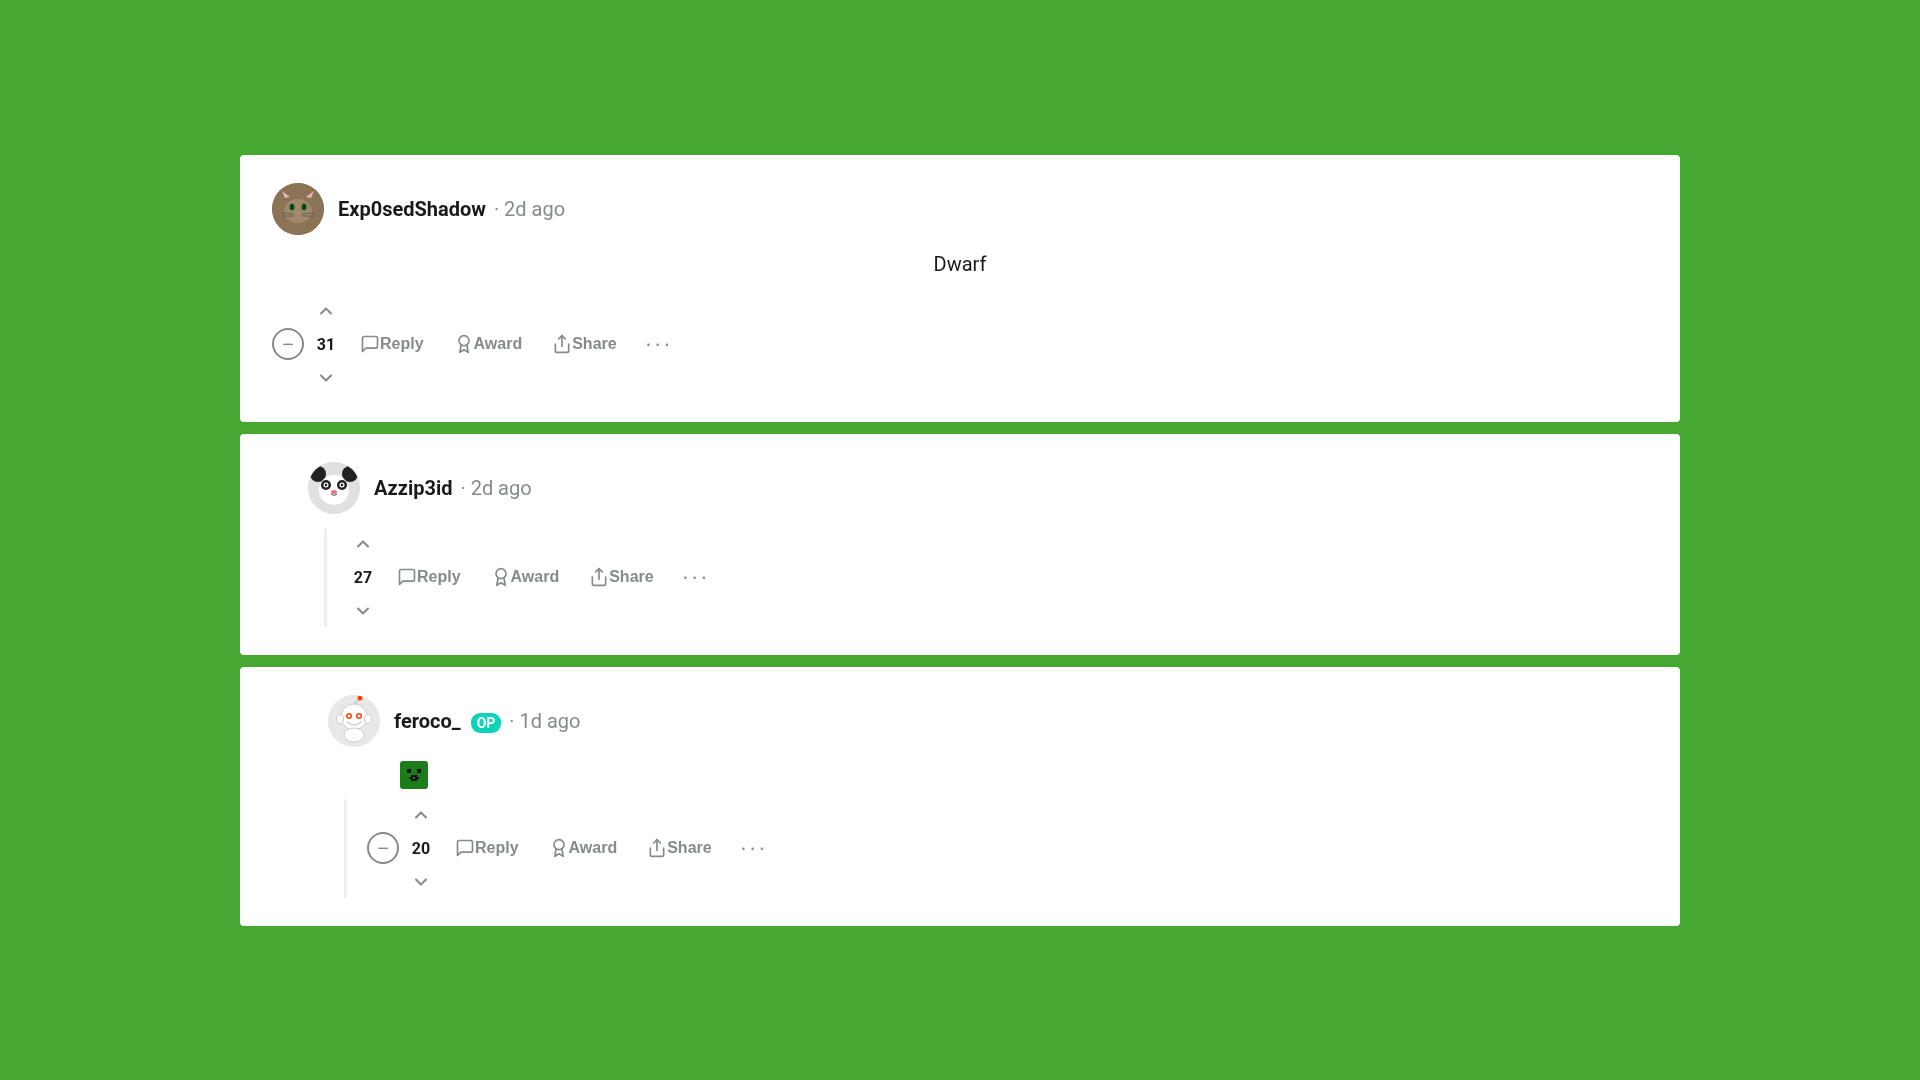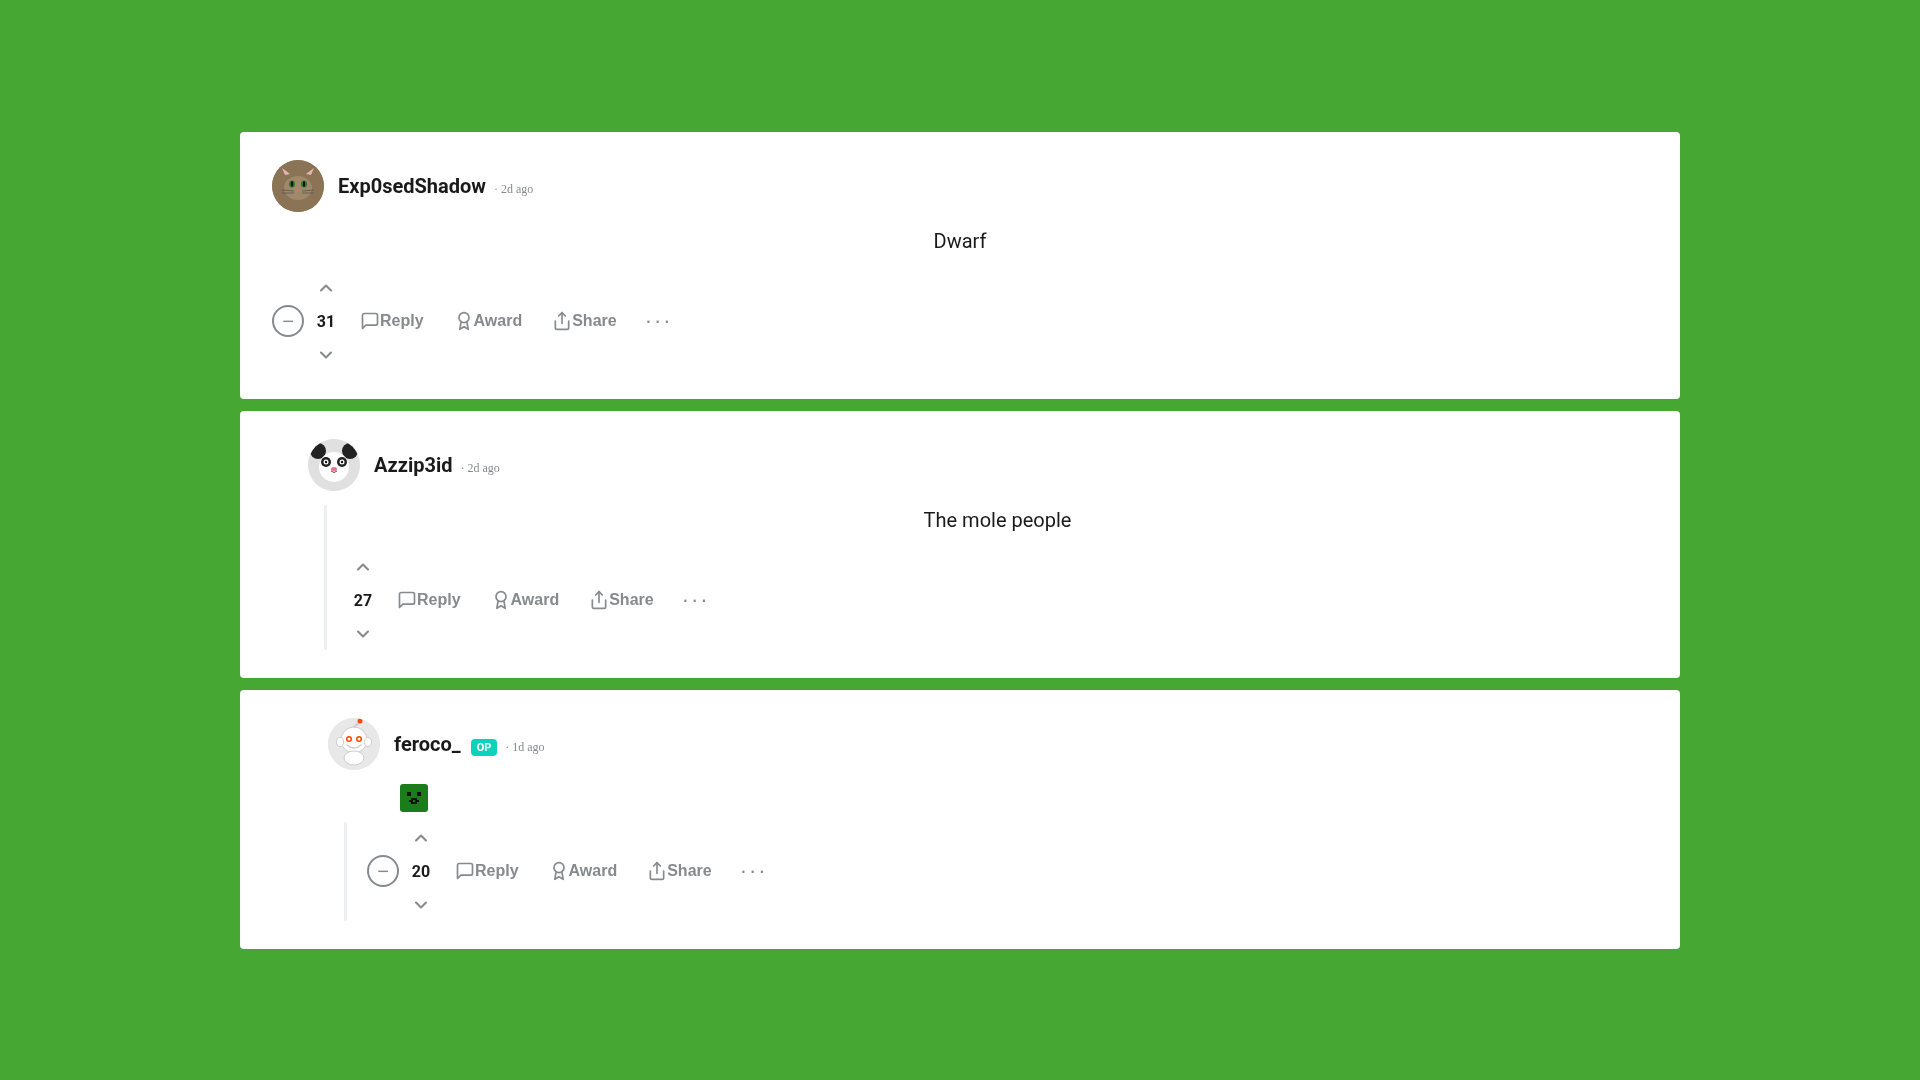--- a/index.html
+++ b/index.html
@@ -61,32 +61,31 @@
 
     .username {
       font-size: 20px;
       font-weight: 700;
       color: #1a1a1b;
     }
 
     .op-badge {
       background: #0dd3bb;
       color: #fff;
-      font-size: 11px;
+      font-size: 14px;
       font-weight: 700;
       padding: 2px 6px;
-      border-radius: 4px;
+      border-radius: 9px;
       margin-left: 6px;
     }
 
     .timestamp {
-      font-size: 12px;
+      font-size: 20px;
       color: #878a8c;
       margin-left: 4px;
-      font-family: Liberation Serif, serif;
     }
 
     .comment-body {
       display: flex;
       gap: 0;
     }
 
     .indent-line {
       width: 3px;
       background: #edeff1;
@@ -305,21 +304,20 @@
       </svg>
     </div>
     <div>
       <span class="username">Azzip3id</span>
       <span class="timestamp">· <span>2d ago</span></span>
     </div>
   </div>
   <div class="comment-body">
     <div class="indent-line" style="margin-left: 52px;"></div>
     <div class="comment-content">
-      <div class="comment-text">The mole people</div>
       <div class="action-bar">
         <div class="vote-section">
           <button class="vote-btn">
             <svg width="20" height="20" viewBox="0 0 24 24" fill="none" stroke="currentColor" stroke-width="2.5" stroke-linecap="round" stroke-linejoin="round">
               <polyline points="18 15 12 9 6 15"></polyline>
             </svg>
           </button>
           <span class="vote-count">27</span>
           <button class="vote-btn">
             <svg width="20" height="20" viewBox="0 0 24 24" fill="none" stroke="currentColor" stroke-width="2.5" stroke-linecap="round" stroke-linejoin="round">

